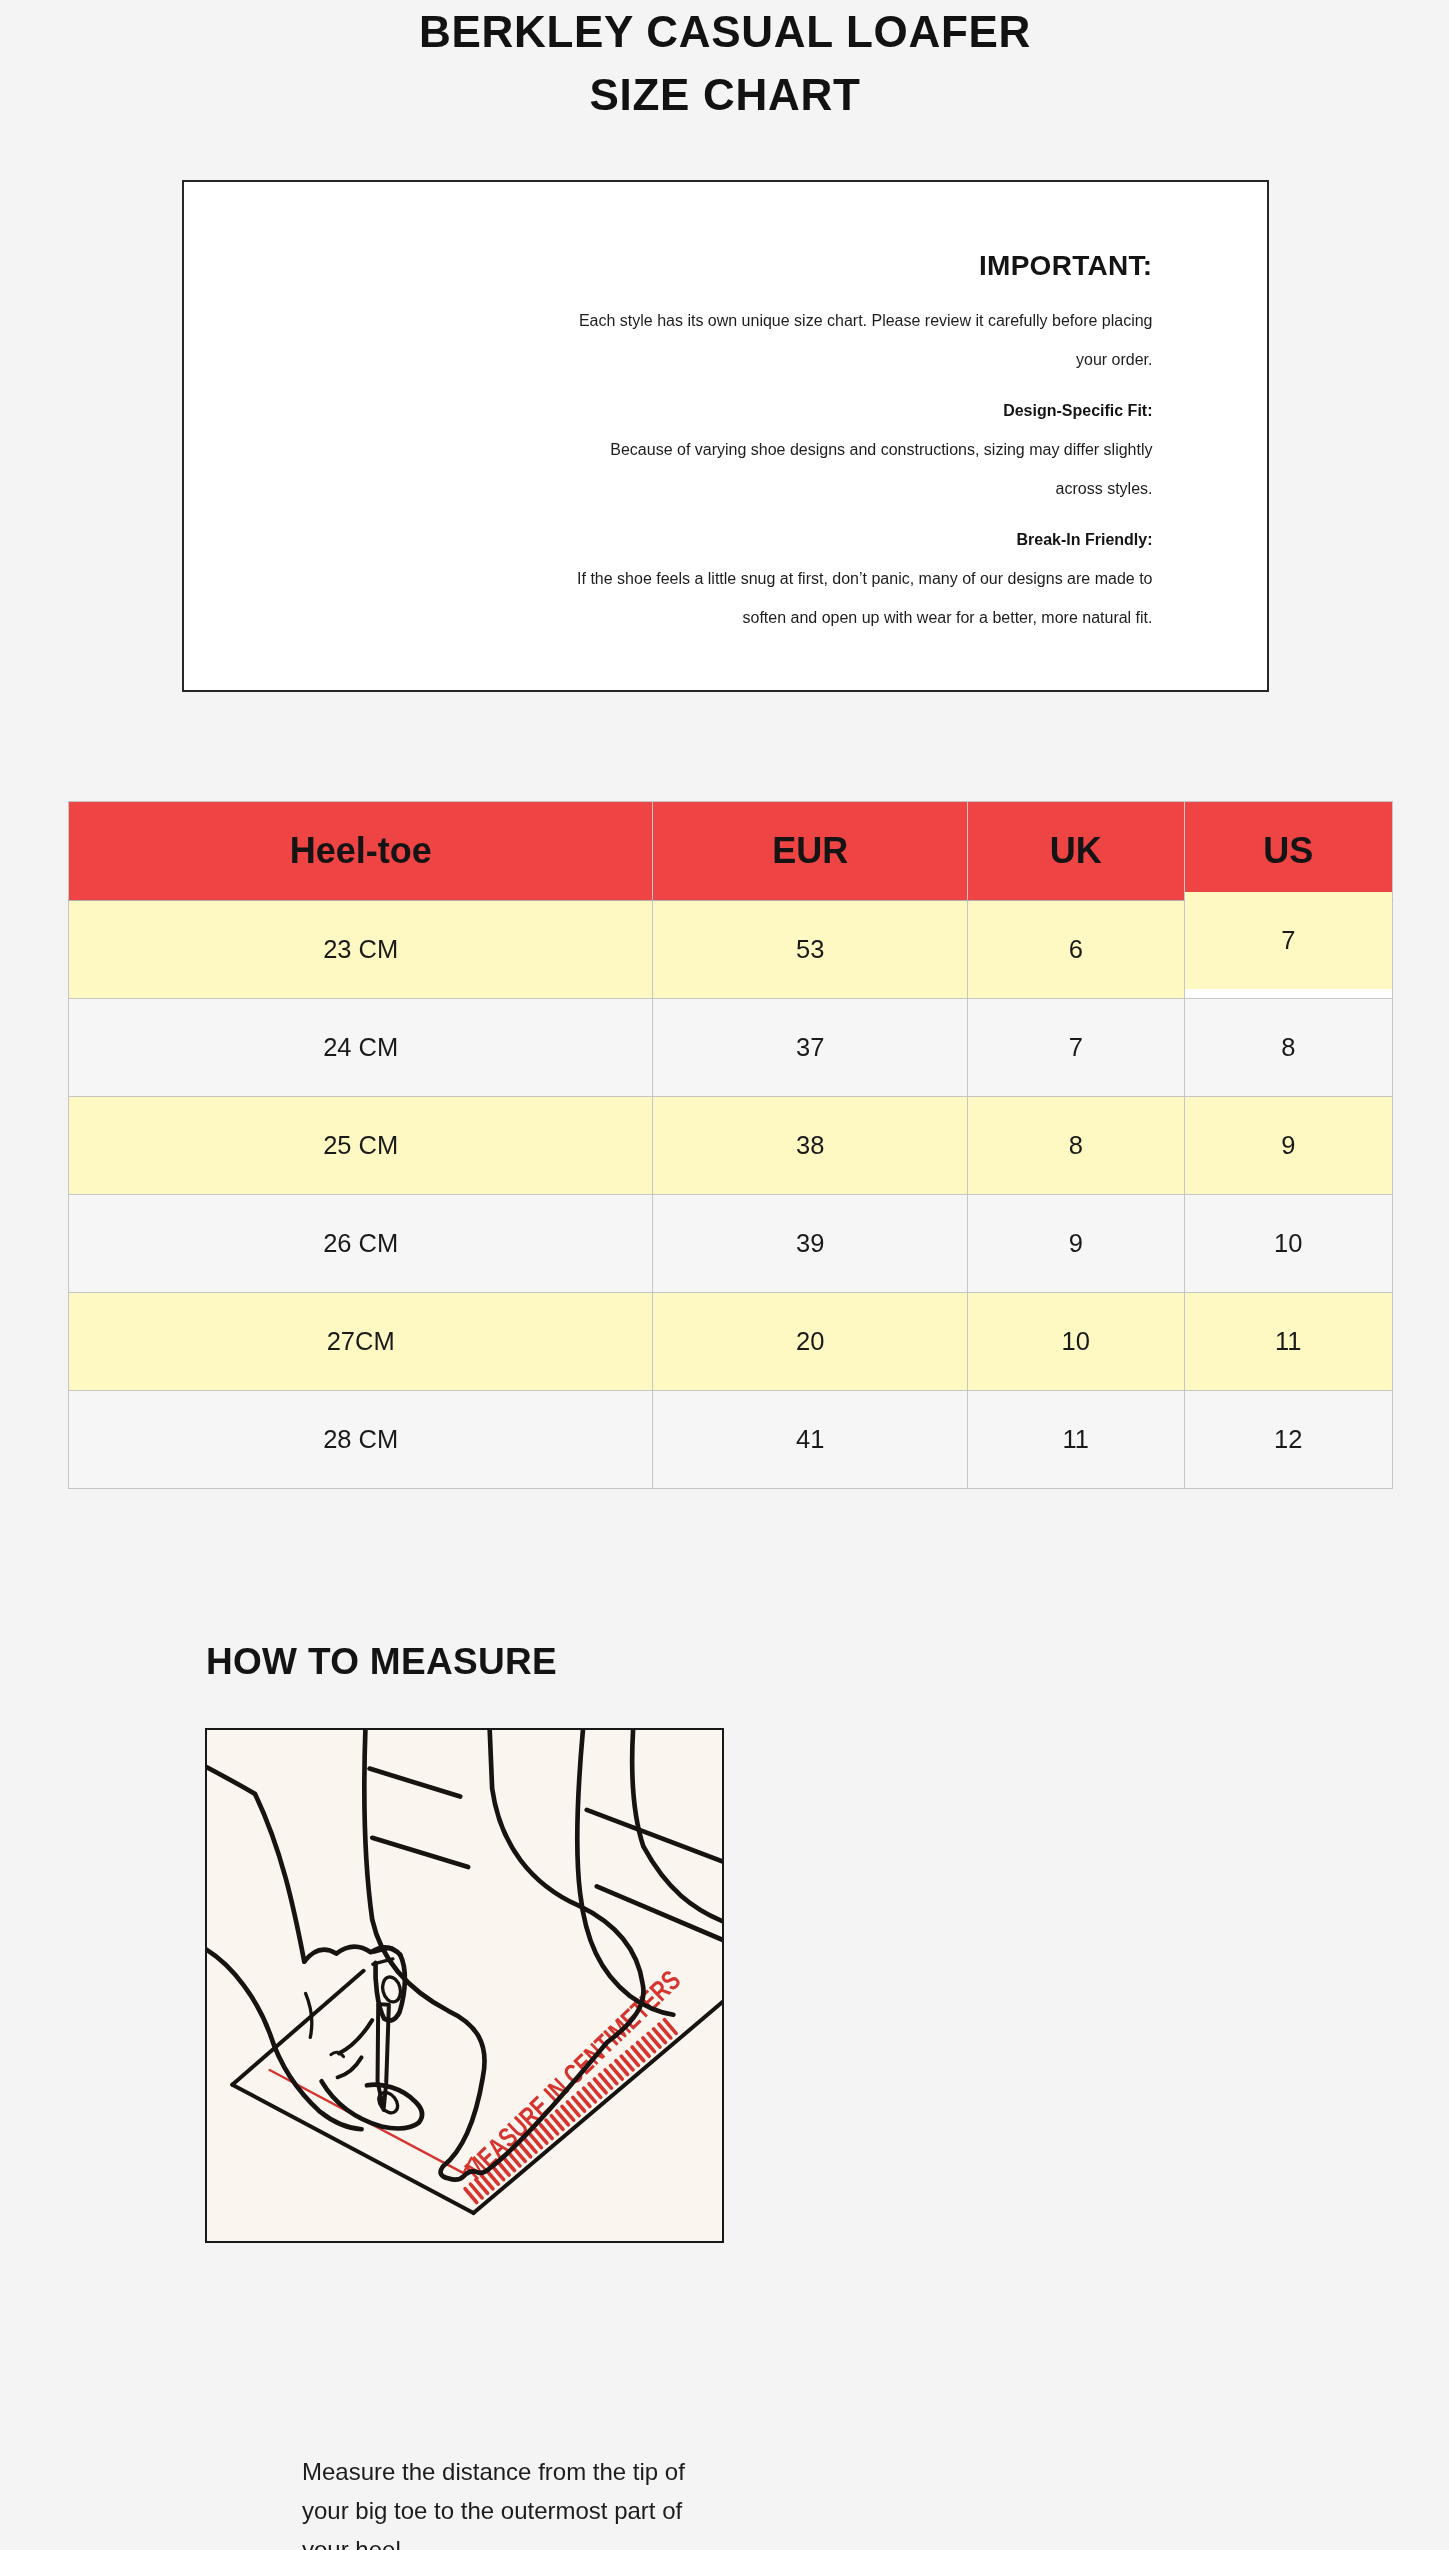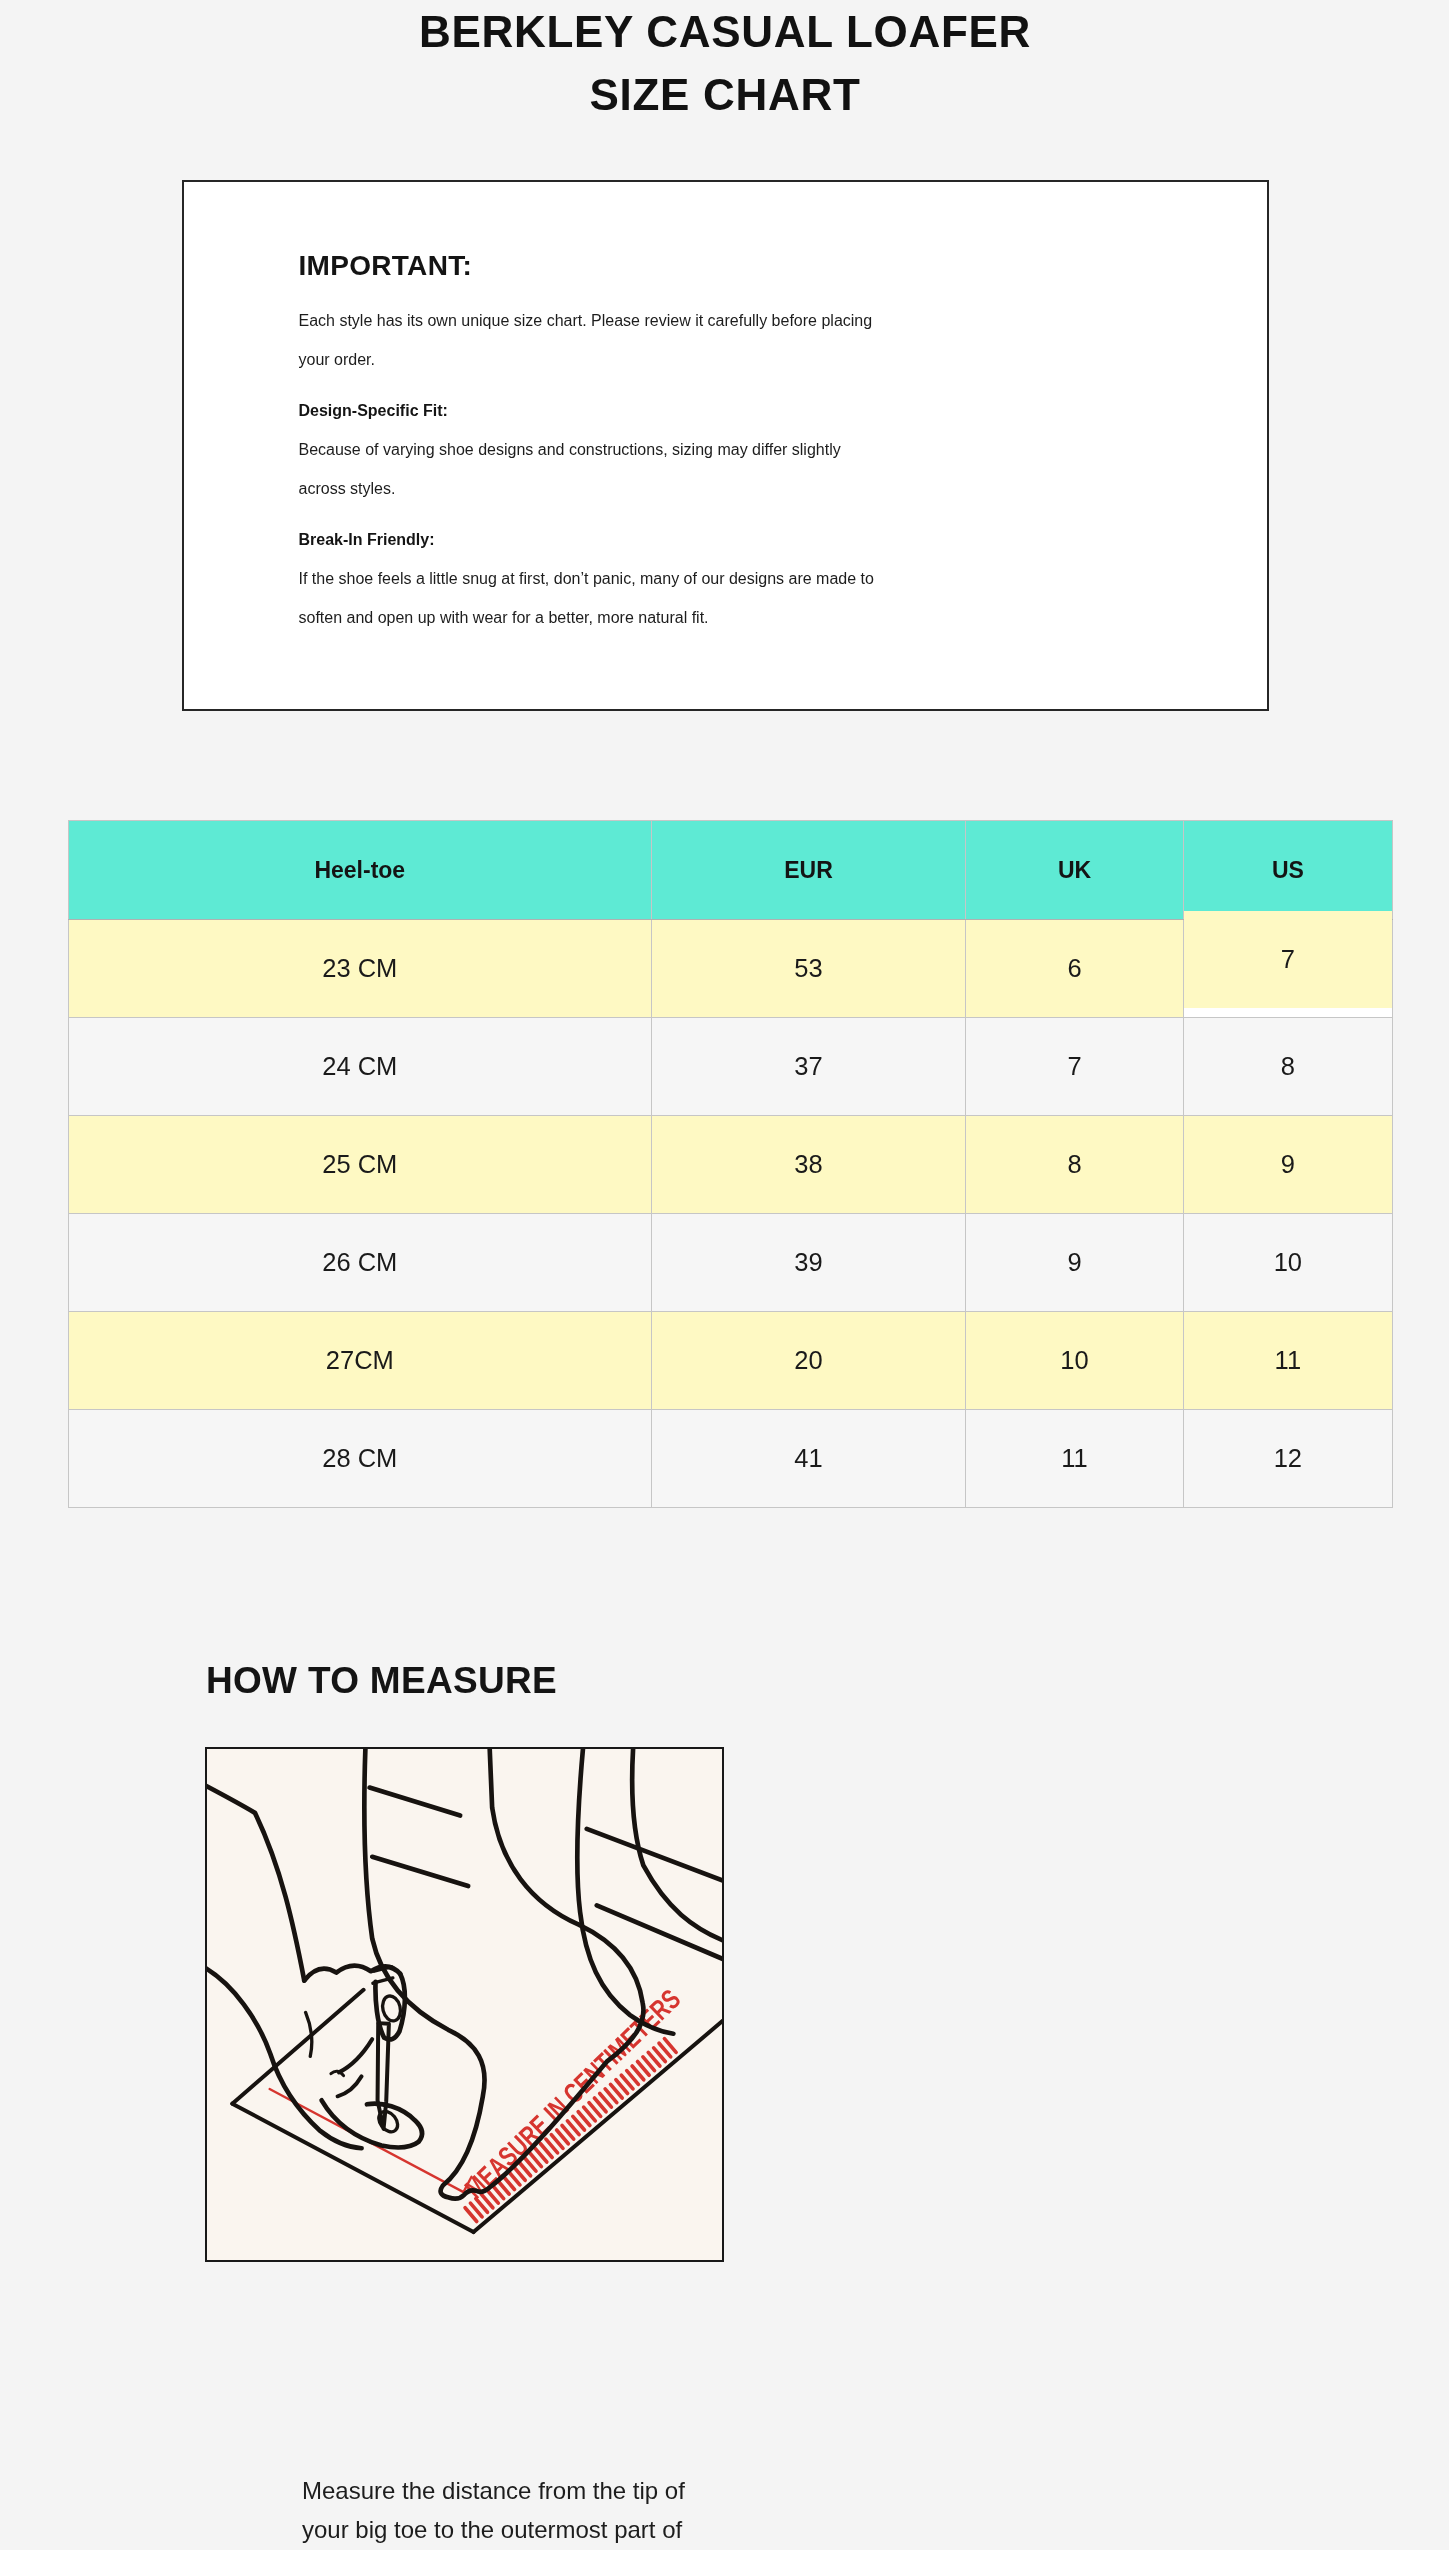--- a/index.html
+++ b/index.html
@@ -20,21 +20,22 @@
     letter-spacing:0.7px;
     color:#121212;
   }
   
   .notice-box{
     width:1087px;
     margin:54px auto 0 auto;
     box-sizing:border-box;
     background:#ffffff;
     border:2px solid #262626;
-    padding:64px 114px 60px 115px;
+    padding:64px 114px 41px 115px;
+    text-align:right;
   }
   .notice-heading{
     font-size:28px;line-height:39px;font-weight:bold;color:#141414;
     margin:0 0 16px 0;letter-spacing:0.3px;
   }
   .notice-box p{margin:0 0 12px 0;font-size:16px;line-height:39px;color:#1d1d1d;}
   .notice-box p b{color:#141414;}
   .preline{white-space:pre-line;}
   
   .size-table{
@@ -46,22 +47,22 @@
     color:#1a1a1a;
   }
   .size-table th,.size-table td{
     border:1.3px solid #c6c6c6;
     text-align:center;
     vertical-align:middle;
     padding:0;
   }
   .size-table th{
     height:98px;
-    background:#5eead4;
-    font-size:23px;font-weight:bold;color:#141414;
+    background:#ef4444;
+    font-size:36px;font-weight:bold;color:#141414;
     border-bottom:1.3px solid #b0b0b0;
     margin-left:32px;
   }
   .size-table td{height:97px;background:#fef9c3;}
   .size-table tbody tr:nth-child(even) td{background:#f6f6f6;}
   
   .size-table tbody tr:first-child td:nth-child(4){position:relative;top:-9.4px;}
   
   .htm-heading{
     margin:154px 0 0 206px;

